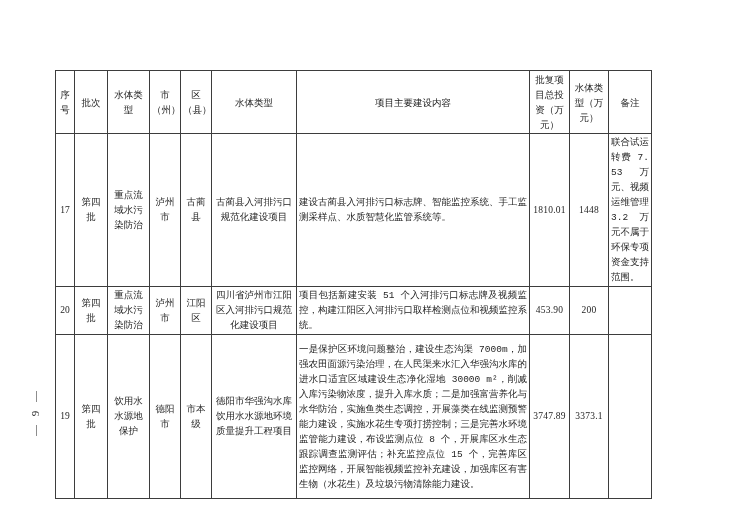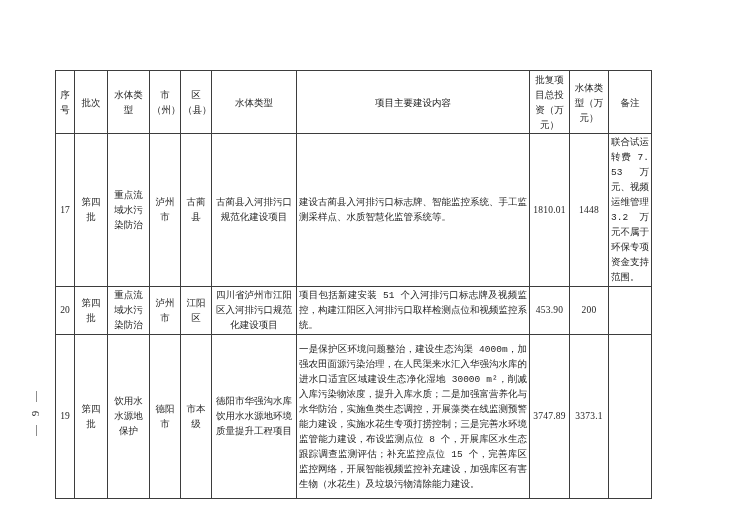--- a/index.html
+++ b/index.html
@@ -142,21 +142,21 @@
       <td class="rmk"></td>
     </tr>
 
     <tr class="r-19">
       <td class="ctr">19</td>
       <td class="ctr">第四批</td>
       <td class="ctr">饮用水水源地保护</td>
       <td class="ctr">德阳市</td>
       <td class="ctr">市本级</td>
       <td class="ctr">德阳市华强沟水库饮用水水源地环境质量提升工程项目</td>
-      <td class="txt">一是保护区环境问题整治，建设生态沟渠 4000m，加强农田面源污染治理，在人民渠来水汇入华强沟水库的进水口适宜区域建设生态净化湿地 30000 m²，削减入库污染物浓度，提升入库水质；二是加强富营养化与水华防治，实施鱼类生态调控，开展藻类在线监测预警能力建设，实施水花生专项打捞控制；三是完善水环境监管能力建设，布设监测点位 8 个，开展库区水生态跟踪调查监测评估；补充监控点位 15 个，完善库区监控网络，开展智能视频监控补充建设，加强库区有害生物（水花生）及垃圾污物清除能力建设。</td>
+      <td class="txt">一是保护区环境问题整治，建设生态沟渠 7000m，加强农田面源污染治理，在人民渠来水汇入华强沟水库的进水口适宜区域建设生态净化湿地 30000 m²，削减入库污染物浓度，提升入库水质；二是加强富营养化与水华防治，实施鱼类生态调控，开展藻类在线监测预警能力建设，实施水花生专项打捞控制；三是完善水环境监管能力建设，布设监测点位 8 个，开展库区水生态跟踪调查监测评估；补充监控点位 15 个，完善库区监控网络，开展智能视频监控补充建设，加强库区有害生物（水花生）及垃圾污物清除能力建设。</td>
       <td class="num">3747.89</td>
       <td class="num">3373.1</td>
       <td class="rmk"></td>
     </tr>
   </tbody>
     </table>
 
 </div>
 
 </body></html>

